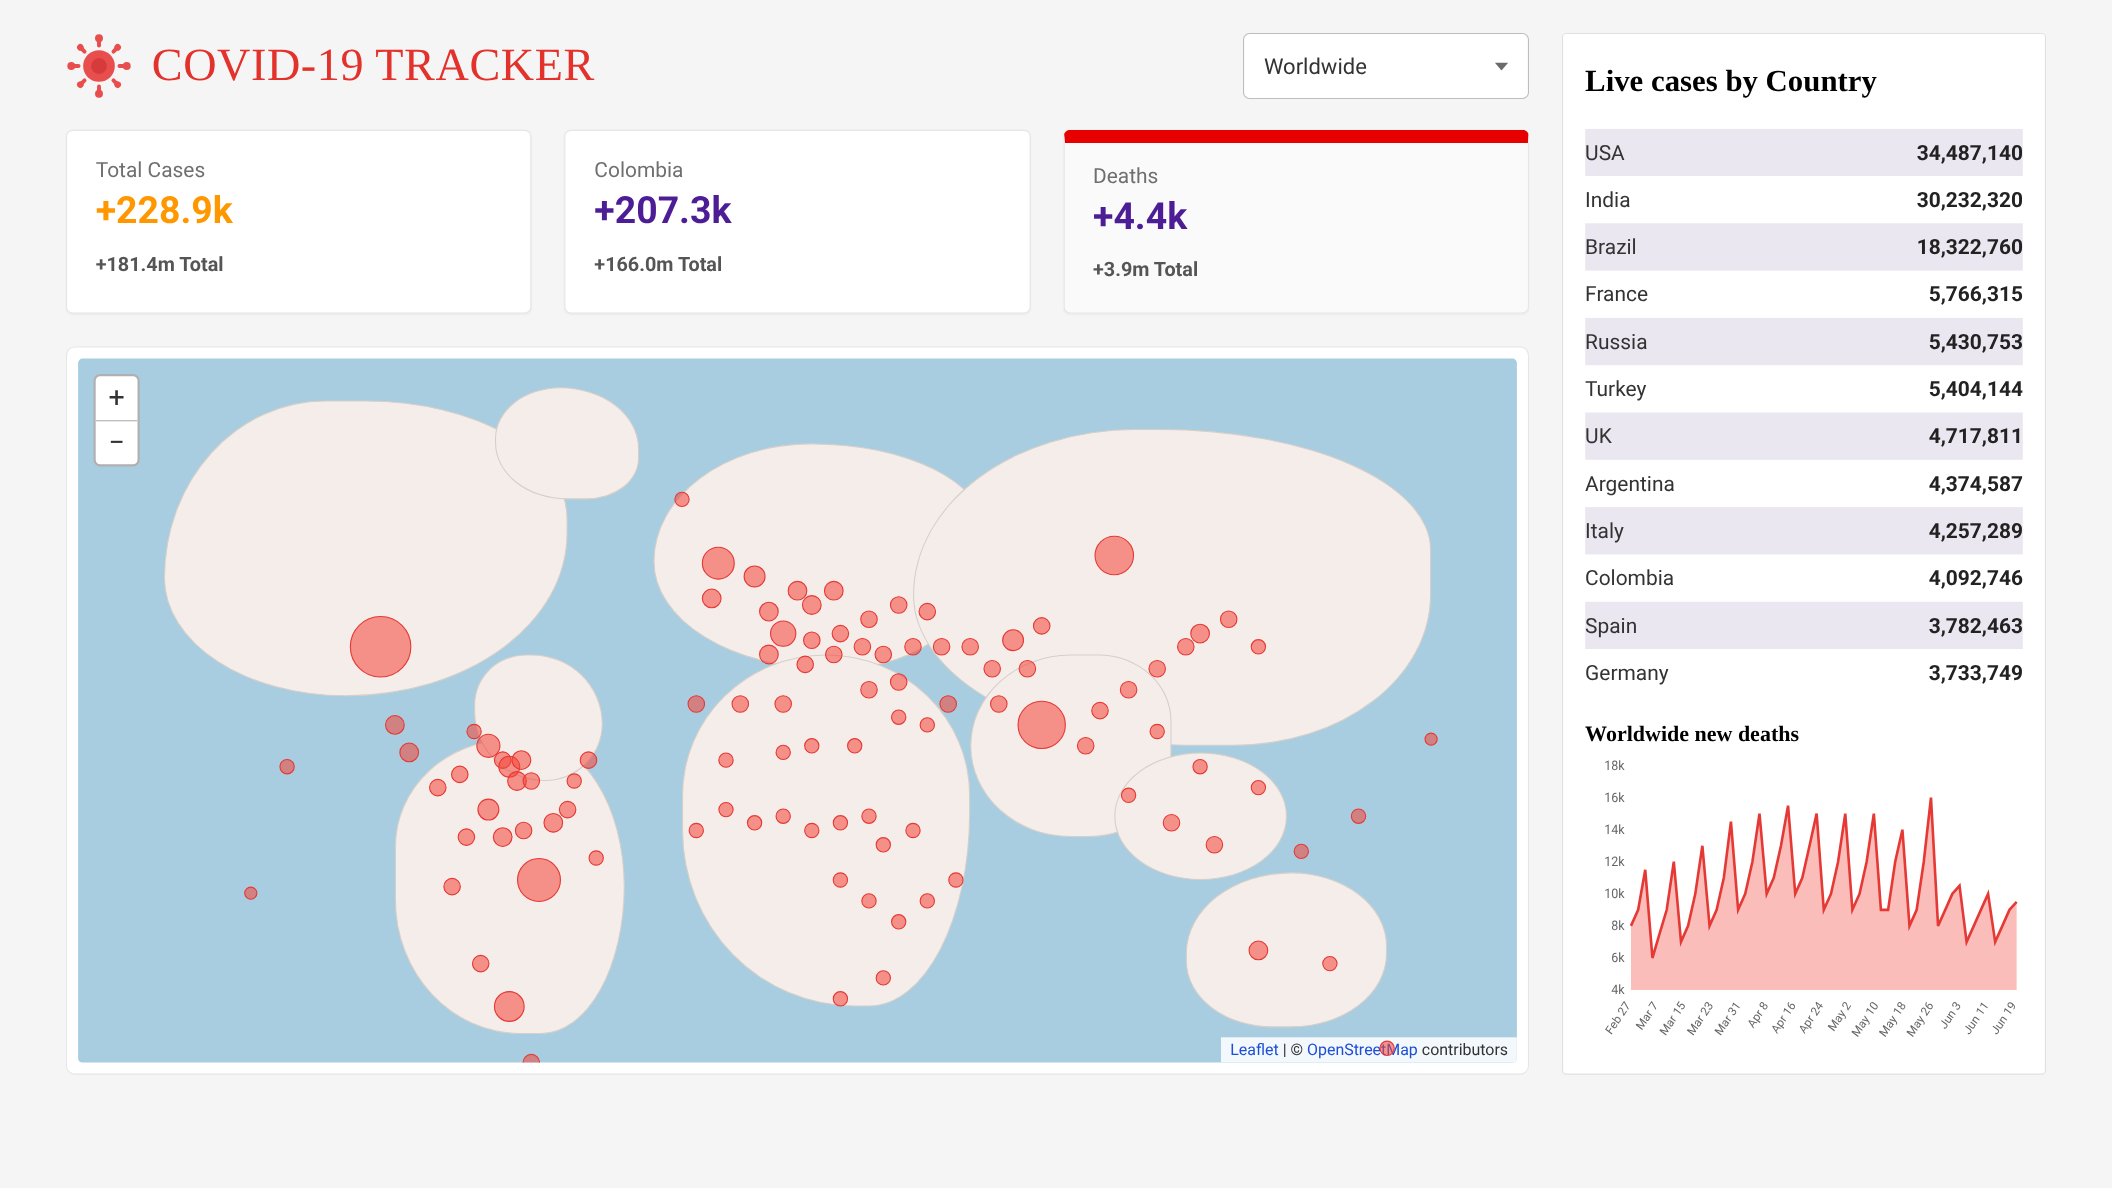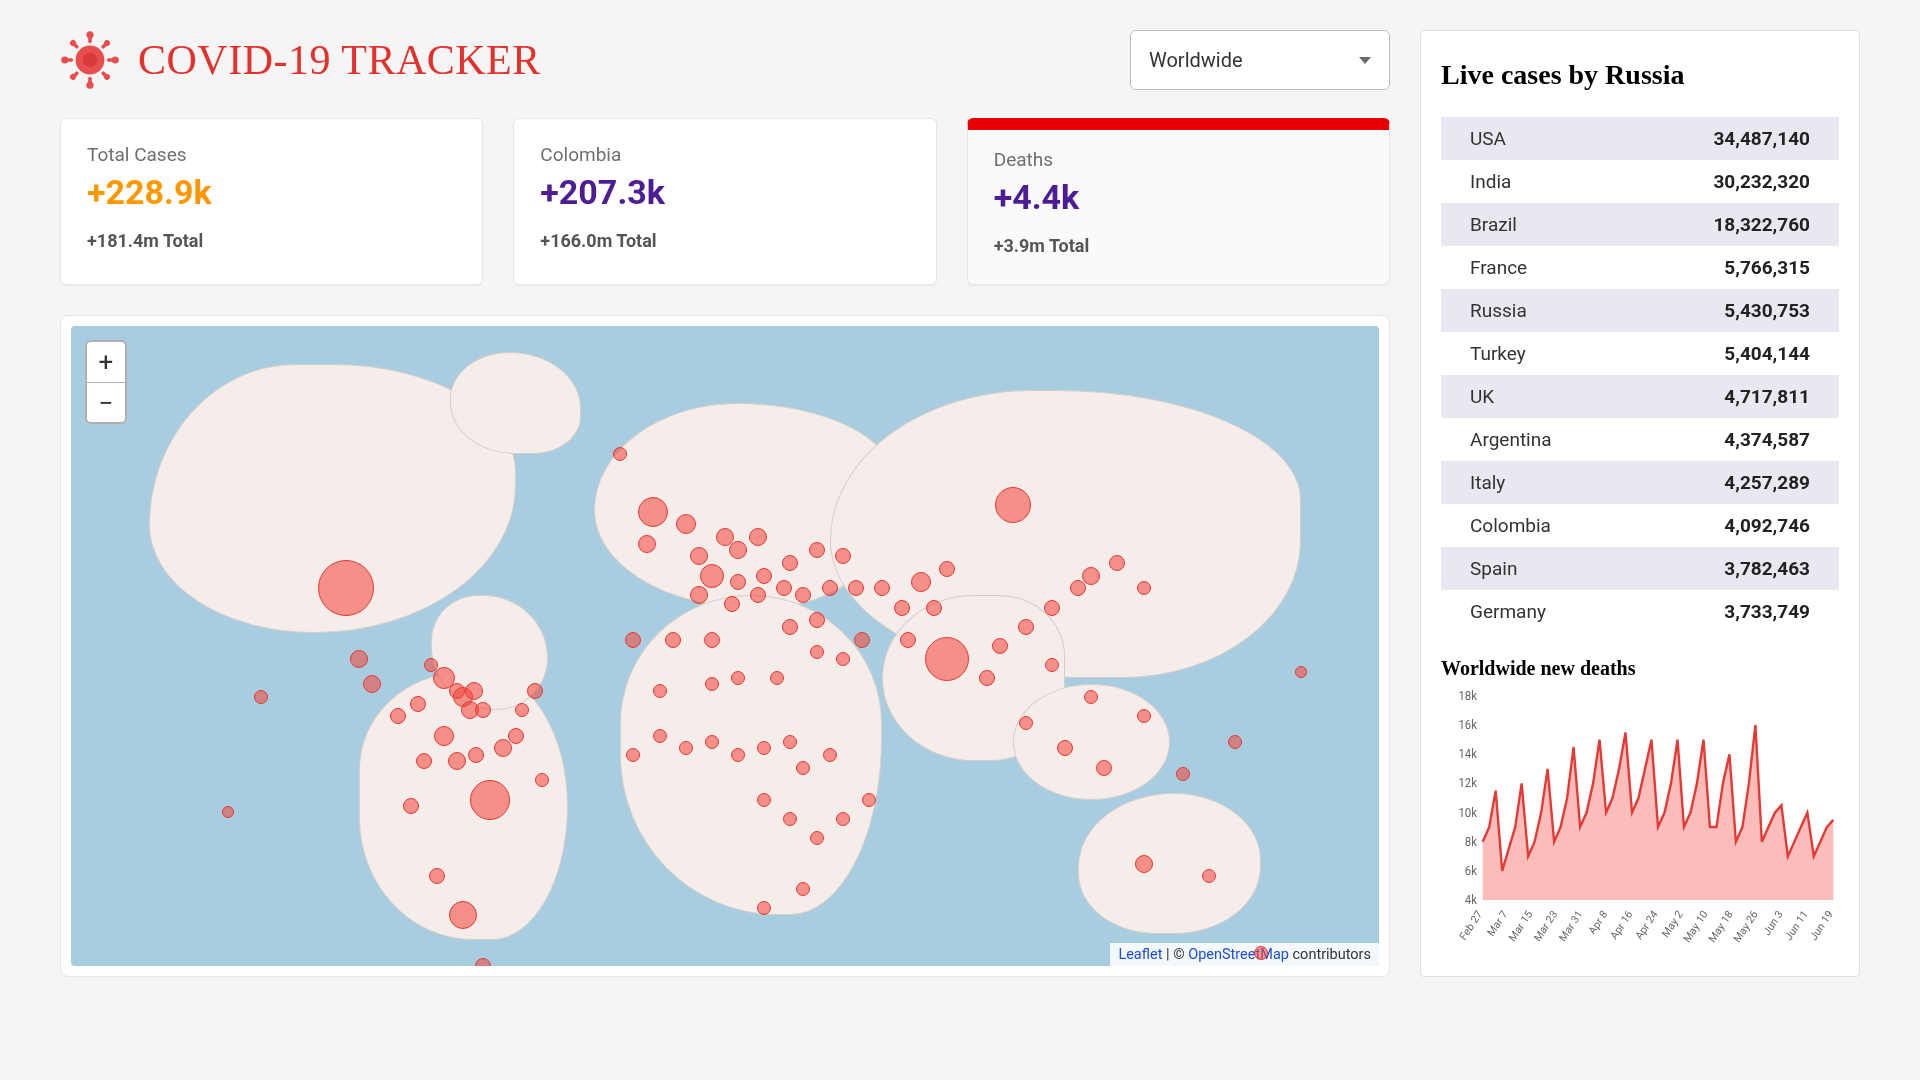--- a/index.html
+++ b/index.html
@@ -146,21 +146,21 @@
   height: 520px;
   overflow-y: auto;
   margin-bottom: 20px;
 }
 .table-wrap::-webkit-scrollbar { width: 10px; }
 .table-wrap::-webkit-scrollbar-thumb { background: #c9c9c9; border-radius: 4px; }
 .row {
   display: flex;
   justify-content: space-between;
   align-items: center;
-  padding: 10px 29px;
+  padding: 10px 0;
   font-size: 19px;
 }
 .row:nth-child(odd) { background: #eae7f0; }
 .row .country { color: #333; }
 .row .cases { font-weight: 700; color: #222; text-align: center; }
 .chart-title {
   font-family: "Times New Roman", serif;
   font-size: 20px;
   font-weight: 700;
   margin-bottom: 10px;
@@ -351,21 +351,21 @@
           <div class="mdot" style="left: 82%; top: 84%; width: 18px; height: 18px;"></div>
           <div class="mdot" style="left: 87%; top: 86%; width: 14px; height: 14px;"></div>
           <div class="mdot" style="left: 91%; top: 98%; width: 14px; height: 14px;"></div>
           <div class="mdot" style="left: 12%; top: 76%; width: 12px; height: 12px;"></div>
           <div class="mdot" style="left: 94%; top: 54%; width: 12px; height: 12px;"></div>
         </div>
     </div>
   </div>
 
   <div class="sidebar">
-    <div class="side-title">Live cases by Russia</div>
+    <div class="side-title">Live cases by Country</div>
     <div class="table-wrap" id="country-table">
         <div class="row">
           <span class="country">USA</span>
           <span class="cases">34,487,140</span>
         </div>
         <div class="row">
           <span class="country">India</span>
           <span class="cases">30,232,320</span>
         </div>
         <div class="row">

